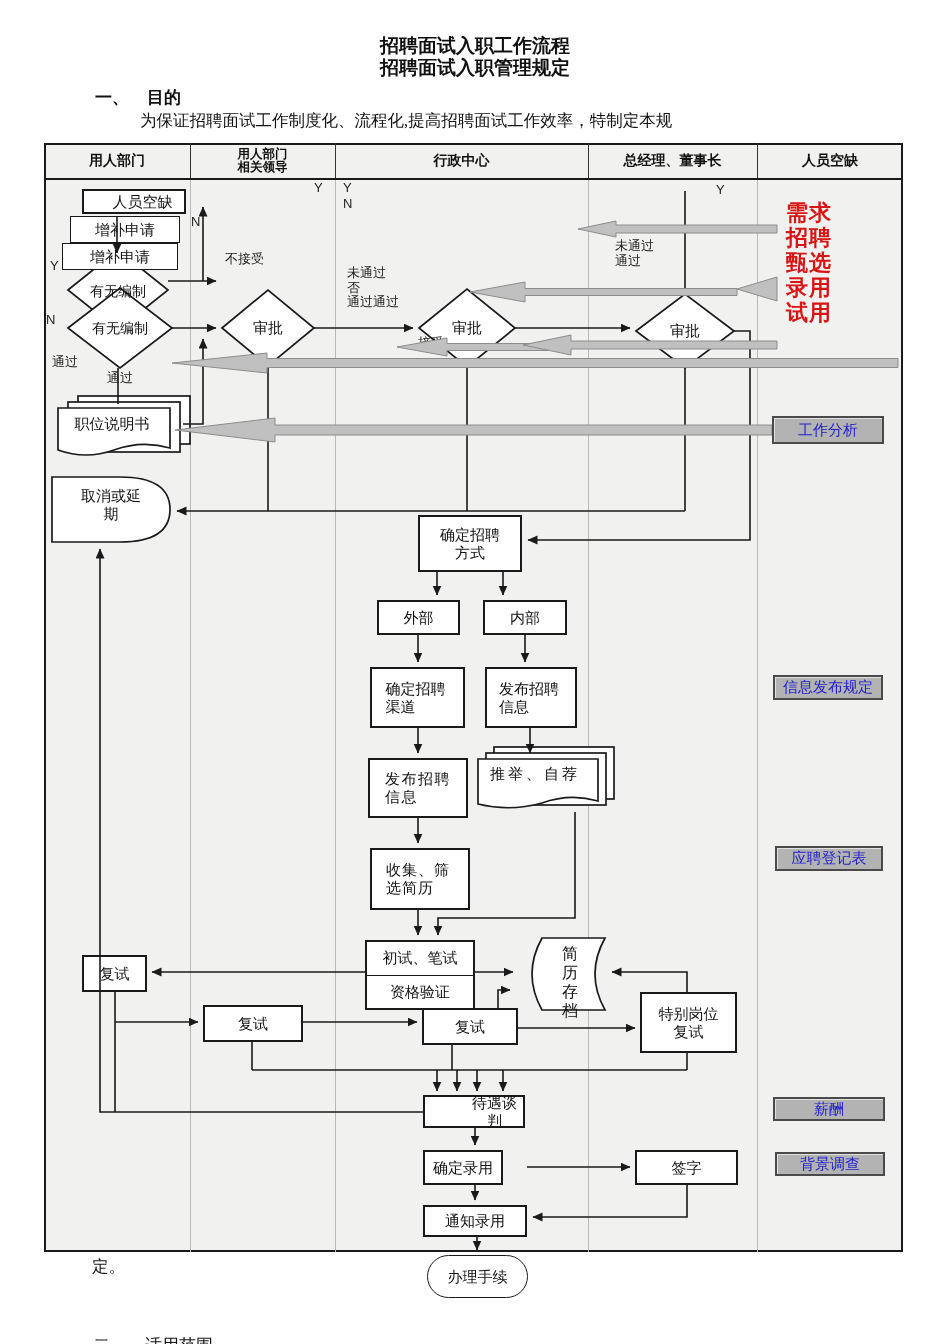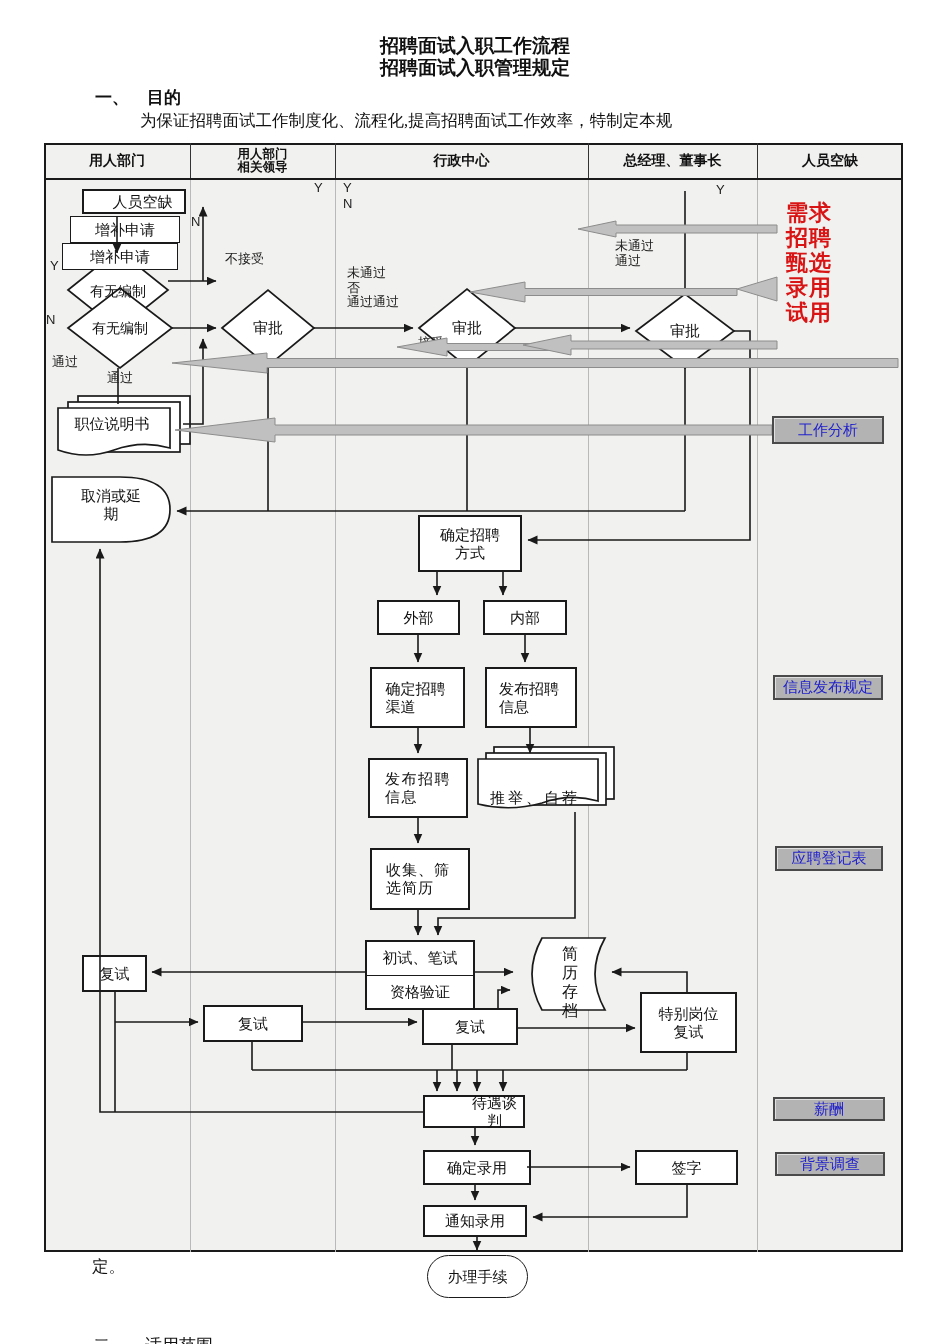--- a/index.html
+++ b/index.html
@@ -117,33 +117,33 @@
     <div style="flex:1;display:flex;align-items:center;justify-content:center;width:100%;border-bottom:1.5px solid #1a1a1a;box-sizing:border-box;">初试、笔试</div>
     <div style="flex:1;display:flex;align-items:center;justify-content:center;width:100%;">资格验证</div>
   </div>
   <div class="wbox" style="left:82px;top:955px;width:65px;height:37px;">复试</div>
   <div class="wbox" style="left:203px;top:1005px;width:100px;height:37px;">复试</div>
   <div class="wbox" style="left:422px;top:1008px;width:96px;height:37px;">复试</div>
   <div class="wbox" style="left:640px;top:992px;width:97px;height:61px;">
       <span style="width:64px;" class="cjk-wrap">特别岗位复试</span>
     </div>
   <div class="wbox" style="left:423px;top:1095px;width:102px;height:33px;padding-left:41px;">待遇谈判</div>
-  <div class="wbox" style="left:423px;top:1150px;width:108px;height:35px;">确定录用</div>
+  <div class="wbox" style="left:423px;top:1150px;width:80px;height:35px;">确定录用</div>
   <div class="wbox" style="left:635px;top:1150px;width:103px;height:35px;">签字</div>
   <div class="wbox" style="left:423px;top:1205px;width:104px;height:32px;">通知录用</div>
   <div class="wbox" style="left:427px;top:1255px;width:101px;height:43px;border-radius:22px;border-width:1.7px;">办理手续</div>
 
   <div class="stext" style="left:83px;top:283px;width:70px;font-size:14px;">有无编制</div>
   <div class="stext" style="left:85px;top:320px;width:70px;font-size:14px;">有无编制</div>
   <div class="stext" style="left:246px;top:319px;width:44px;">审批</div>
   <div class="stext" style="left:445px;top:319px;width:44px;">审批</div>
   <div class="stext" style="left:663px;top:322px;width:44px;">审批</div>
   <div class="stext" style="left:62px;top:415px;width:100px;">职位说明书</div>
   <div class="stext" style="left:77px;top:487px;width:68px;"><span class="cjk-wrap" style="display:inline-block;width:68px;">取消或延期</span></div>
-  <div class="stext" style="left:490px;top:765px;width:96px;text-align:left;letter-spacing:3px;margin-top:24px;"><span class="cjk-wrap">推举、自荐</span></div>
+  <div class="stext" style="left:490px;top:765px;width:96px;text-align:left;letter-spacing:3px;"><span class="cjk-wrap">推举、自荐</span></div>
   <div class="stext cjk-wrap" style="left:560px;top:944px;width:20px;font-size:16px;line-height:19px;">简历存档</div>
 
   <div class="lbl" style="left:314px;top:181px;">Y</div>
   <div class="lbl" style="left:343px;top:181px;">Y</div>
   <div class="lbl" style="left:343px;top:197px;">N</div>
   <div class="lbl" style="left:716px;top:183px;">Y</div>
   <div class="lbl" style="left:191px;top:215px;">N</div>
   <div class="lbl lbl-serif" style="left:225px;top:252px;">不接受</div>
   <div class="lbl lbl-serif" style="left:347px;top:266px;">未通过
 否

